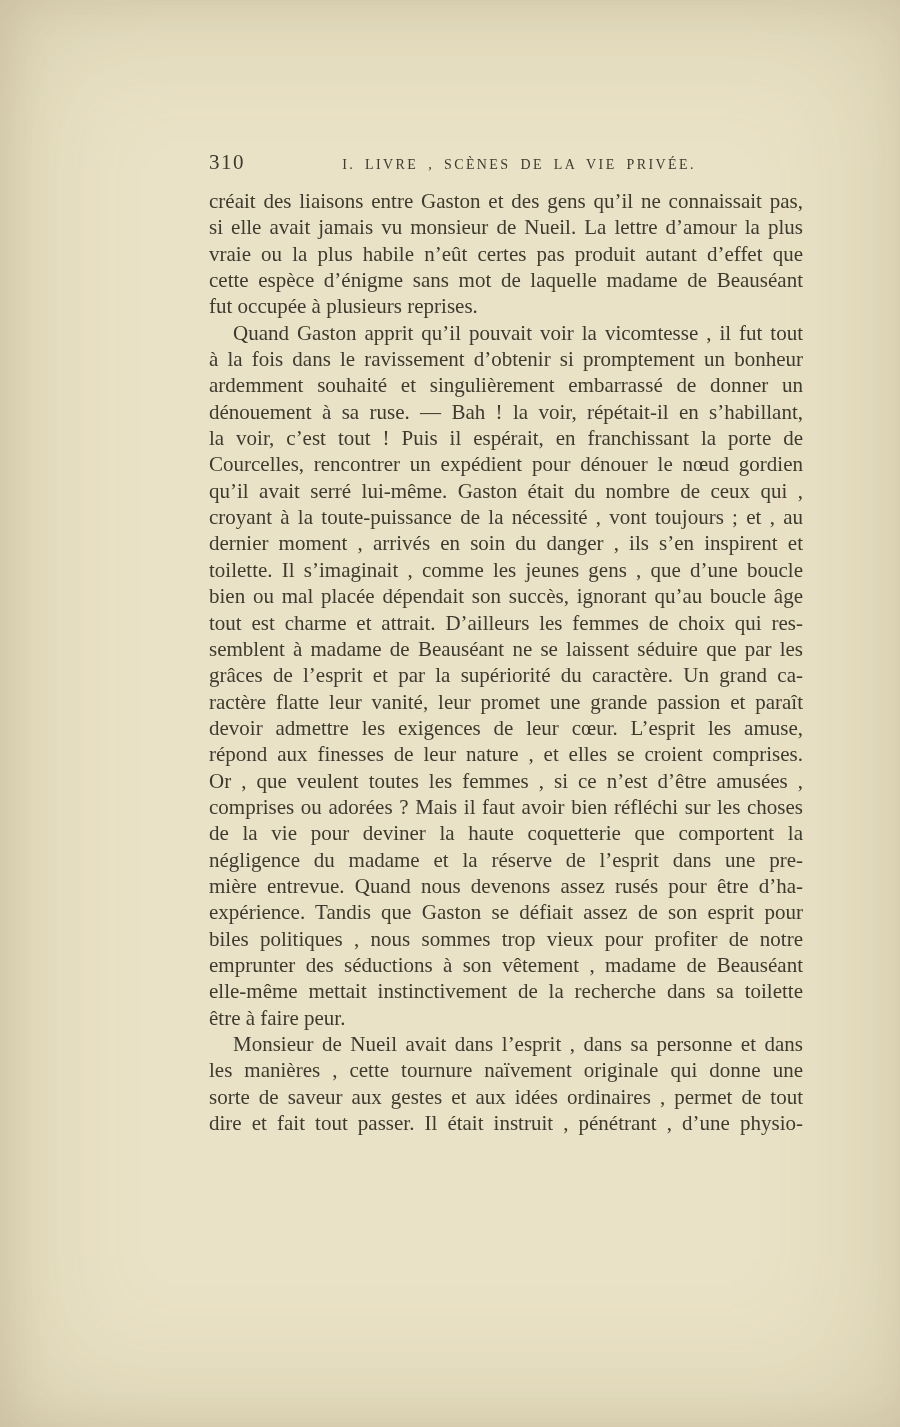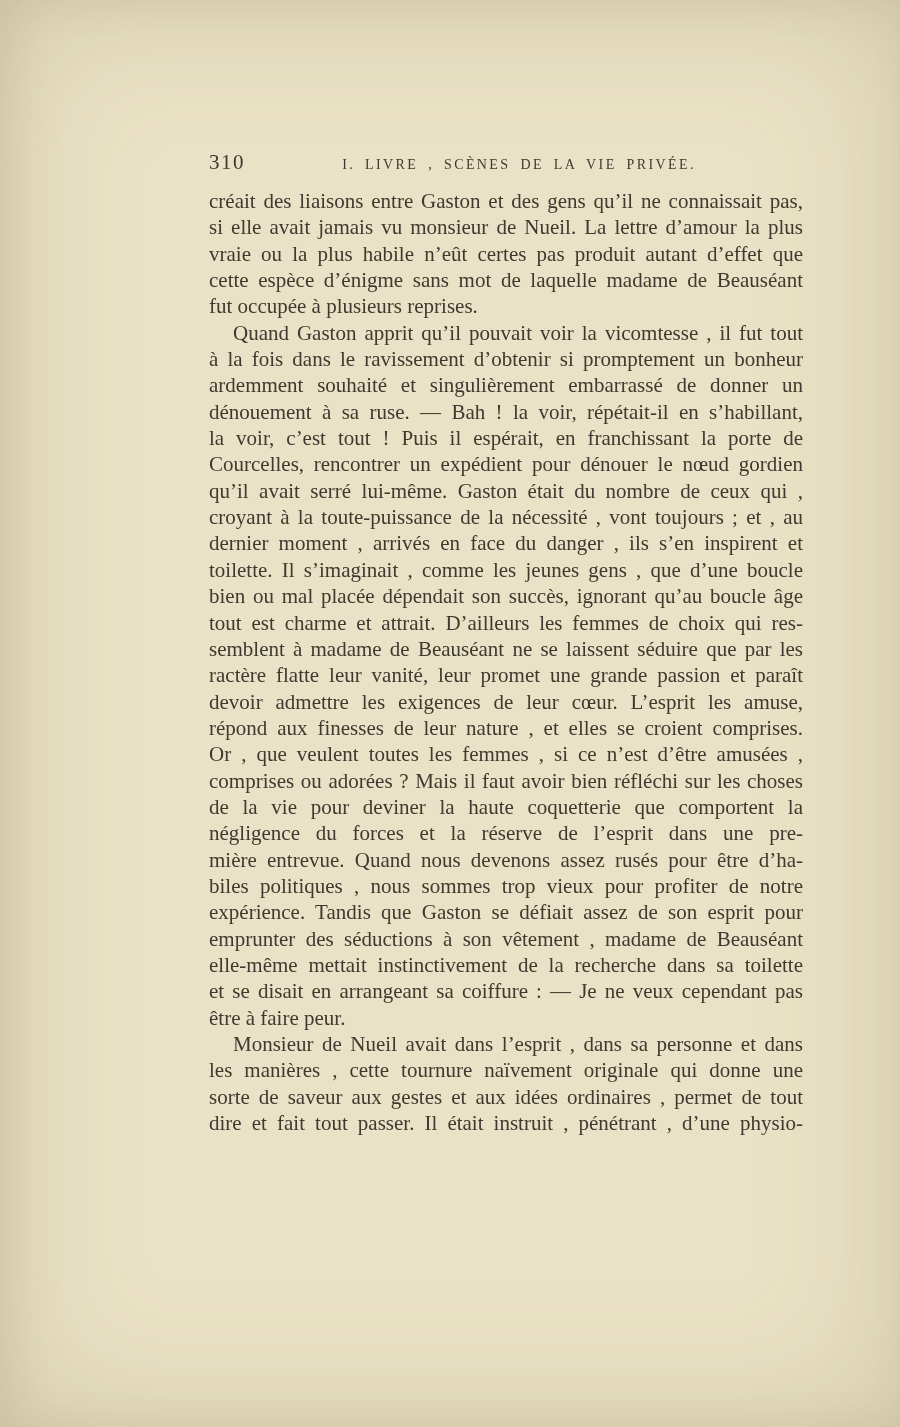--- a/index.html
+++ b/index.html
@@ -77,38 +77,38 @@
 
     <div class="para">
       <div class="ln first">Quand Gaston apprit qu’il pouvait voir la vicomtesse , il fut tout</div>
       <div class="ln">à la fois dans le ravissement d’obtenir si promptement un bonheur</div>
       <div class="ln">ardemment souhaité et singulièrement embarrassé de donner un</div>
       <div class="ln">dénouement à sa ruse. — Bah ! la voir, répétait-il en s’habillant,</div>
       <div class="ln">la voir, c’est tout ! Puis il espérait, en franchissant la porte de</div>
       <div class="ln">Courcelles, rencontrer un expédient pour dénouer le nœud gordien</div>
       <div class="ln">qu’il avait serré lui-même. Gaston était du nombre de ceux qui ,</div>
       <div class="ln">croyant à la toute-puissance de la nécessité , vont toujours ; et , au</div>
-      <div class="ln">dernier moment , arrivés en face du danger , ils s’en inspirent et</div>
+      <div class="ln">dernier moment , arrivés en soin du danger , ils s’en inspirent et</div>
       <div class="ln">toilette. Il s’imaginait , comme les jeunes gens , que d’une boucle</div>
       <div class="ln">bien ou mal placée dépendait son succès, ignorant qu’au boucle âge</div>
       <div class="ln">tout est charme et attrait. D’ailleurs les femmes de choix qui res-</div>
       <div class="ln">semblent à madame de Beauséant ne se laissent séduire que par les</div>
+      <div class="ln">grâces de l’esprit et par la supériorité du caractère. Un grand ca-</div>
       <div class="ln">ractère flatte leur vanité, leur promet une grande passion et paraît</div>
       <div class="ln">devoir admettre les exigences de leur cœur. L’esprit les amuse,</div>
       <div class="ln">répond aux finesses de leur nature , et elles se croient comprises.</div>
       <div class="ln">Or , que veulent toutes les femmes , si ce n’est d’être amusées ,</div>
       <div class="ln">comprises ou adorées ? Mais il faut avoir bien réfléchi sur les choses</div>
       <div class="ln">de la vie pour deviner la haute coquetterie que comportent la</div>
-      <div class="ln">négligence du forces et la réserve de l’esprit dans une pre-</div>
+      <div class="ln">négligence du madame et la réserve de l’esprit dans une pre-</div>
       <div class="ln">mière entrevue. Quand nous devenons assez rusés pour être d’ha-</div>
+      <div class="ln">expérience. Tandis que Gaston se défiait assez de son esprit pour</div>
       <div class="ln">biles politiques , nous sommes trop vieux pour profiter de notre</div>
-      <div class="ln">expérience. Tandis que Gaston se défiait assez de son esprit pour</div>
       <div class="ln">emprunter des séductions à son vêtement , madame de Beauséant</div>
       <div class="ln">elle-même mettait instinctivement de la recherche dans sa toilette</div>
-      <div class="ln">et se disait en arrangeant sa coiffure : — Je ne veux cependant pas</div>
       <div class="ln end">être à faire peur.</div>
     </div>
 
     <div class="para">
       <div class="ln first">Monsieur de Nueil avait dans l’esprit , dans sa personne et dans</div>
       <div class="ln">les manières , cette tournure naïvement originale qui donne une</div>
       <div class="ln">sorte de saveur aux gestes et aux idées ordinaires , permet de tout</div>
       <div class="ln">dire et fait tout passer. Il était instruit , pénétrant , d’une physio-</div>
     </div>
 

